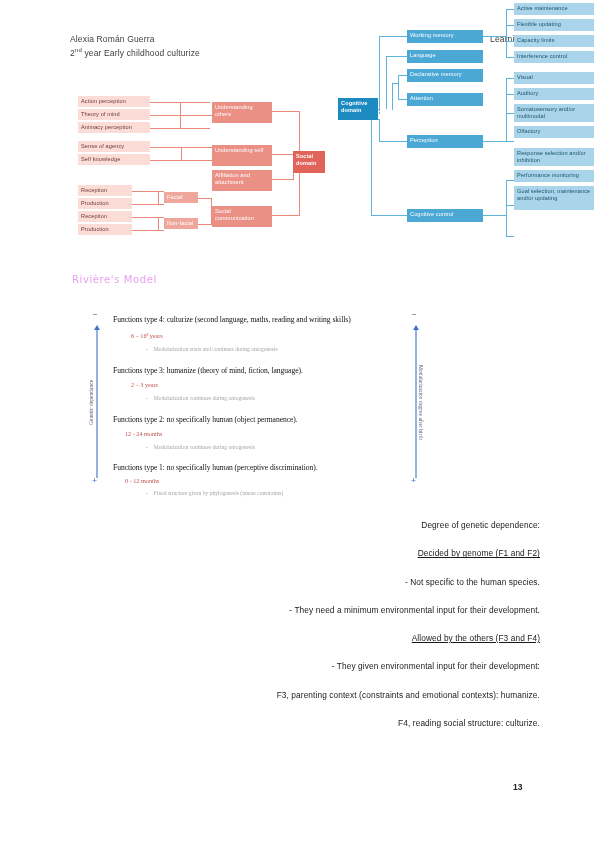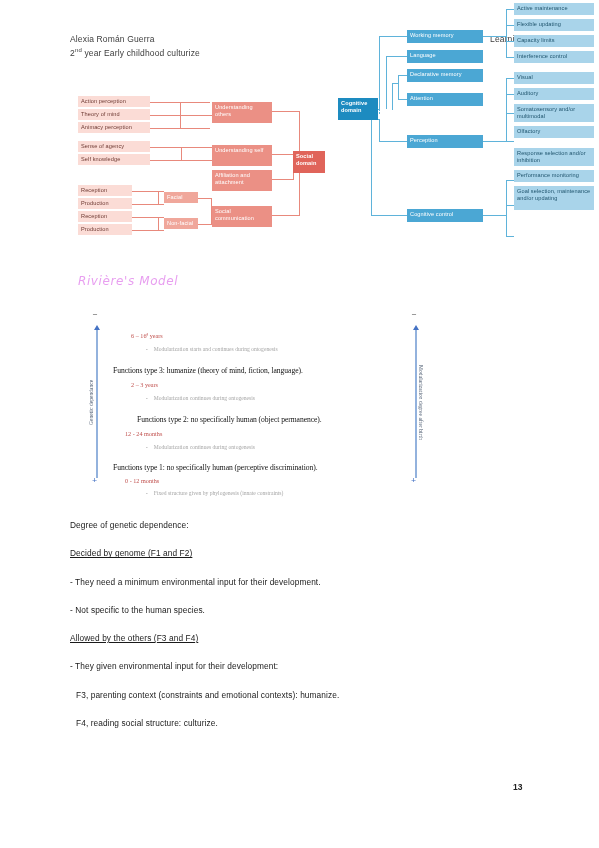--- a/index.html
+++ b/index.html
@@ -40,23 +40,23 @@
   .ln-s{ position:absolute; background:#e8897c; }
 
   
   .c-leaf{ background:#a9d4ea; color:#20556e; }
   .c-branch{ background:#4ba7d4; color:#ffffff; }
   .c-root{ background:#1d8bc0; color:#ffffff; font-weight:bold; }
   .ln-c{ position:absolute; background:#5fb3da; }
 
   
   .riviere-title{
-    position:absolute; left:78px; top:274px;
+    position:absolute; left:72px; top:274px;
     font-family:"DejaVu Sans", sans-serif;
-    font-size:12px; color:#e89ff0; font-style:italic;
+    font-size:10px; color:#e89ff0; 
     letter-spacing:.6px;
   }
 
   
   #riviere{ position:absolute; left:0; top:305px; width:599px; height:200px; }
   .ax{ position:absolute; width:2px; background:#93b2dd; }
   .ax-head{
     position:absolute; width:0;height:0;
     border-left:3.2px solid transparent; border-right:3.2px solid transparent;
     border-bottom:5px solid #4472c4;
@@ -82,21 +82,21 @@
     position:absolute; font-family:"Liberation Serif", serif;
     font-size:6.2px; color:#c0504d; white-space:nowrap;
   }
   .fn-note{
     position:absolute; font-family:"Liberation Serif", serif;
     font-size:5.6px; color:#a6a6a6; white-space:nowrap;
   }
   .fn-note .bullet{ margin-right:6px; font-size:5px; }
 
   
-  .body-text{ position:absolute; left:70px; top:520px; width:470px; }
+  .body-text{ position:absolute; left:70px; top:520px; width:470px;text-align:right; }
   .p{
     font-size:8.3px; color:#1a1a1a; line-height:1.3;
     margin:0 0 17.5px 0; letter-spacing:.1px; white-space:nowrap;
   }
   .p.u{ text-decoration:underline; }
   .p.ind{ padding-left:6px; }
   .p.last{ margin-bottom:0; }
 
   .page-no{
     position:absolute; left:513px; top:782px;
@@ -255,40 +255,41 @@
   <div class="ax" style="left:95.5px;top:25px;height:148px;"></div>
   <span class="ax-tail" style="left:92px;top:172px;">+</span>
   <div class="ax-label" style="left:88px;top:120px;transform:rotate(-90deg);">Genetic dependance</div>
 
   <span class="ax-sign" style="left:412px;top:6px;">–</span>
   <div class="ax-head" style="left:412.5px;top:20px;"></div>
   <div class="ax" style="left:414.5px;top:25px;height:148px;"></div>
   <span class="ax-tail" style="left:411px;top:172px;">+</span>
   <div class="ax-label" style="left:424px;top:60px;transform:rotate(90deg);">Modularization degree after birth</div>
 
+  <div class="fn-title" style="left:113px;top:10px;">Functions type 4: culturize (second language, maths, reading and writing skills)</div>
   <div class="fn-age" style="left:131px;top:27px;">6 – 16ª years</div>
   <div class="fn-note" style="left:146px;top:41px;"><span class="bullet">•</span><span>Modularization starts and continues during ontogenesis</span></div>
 
   <div class="fn-title" style="left:113px;top:61px;">Functions type 3: humanize (theory of mind, fiction, language).</div>
   <div class="fn-age" style="left:131px;top:76px;">2 – 3 years</div>
   <div class="fn-note" style="left:146px;top:90px;"><span class="bullet">•</span><span>Modularization continues during ontogenesis</span></div>
 
-  <div class="fn-title" style="left:113px;top:110px;margin-left:24px;">Functions type 2: no specifically human (object permanence).</div>
+  <div class="fn-title" style="left:113px;top:110px;">Functions type 2: no specifically human (object permanence).</div>
   <div class="fn-age" style="left:125px;top:125px;">12 - 24 months</div>
   <div class="fn-note" style="left:146px;top:139px;"><span class="bullet">•</span><span>Modularization continues during ontogenesis</span></div>
 
   <div class="fn-title" style="left:113px;top:158px;">Functions type 1: no specifically human (perceptive discrimination).</div>
   <div class="fn-age" style="left:125px;top:172px;">0 - 12 months</div>
   <div class="fn-note" style="left:146px;top:185px;"><span class="bullet">•</span><span>Fixed structure given by phylogenesis (innate constraints)</span></div>
 </div>
 
 <div class="body-text">
   <p class="p">Degree of genetic dependence:</p>
   <p class="p u">Decided by genome (F1 and F2)</p>
+  <p class="p">- Not specific to the human species.</p>
   <p class="p">- They need a minimum environmental input for their development.</p>
-  <p class="p">- Not specific to the human species.</p>
   <p class="p u">Allowed by the others (F3 and F4)</p>
   <p class="p">- They given environmental input for their development:</p>
   <p class="p ind">F3, parenting context (constraints and emotional contexts): humanize.</p>
   <p class="p ind last">F4, reading social structure: culturize.</p>
 </div>
 
 <div class="page-no">13</div>
 
 </body></html>

